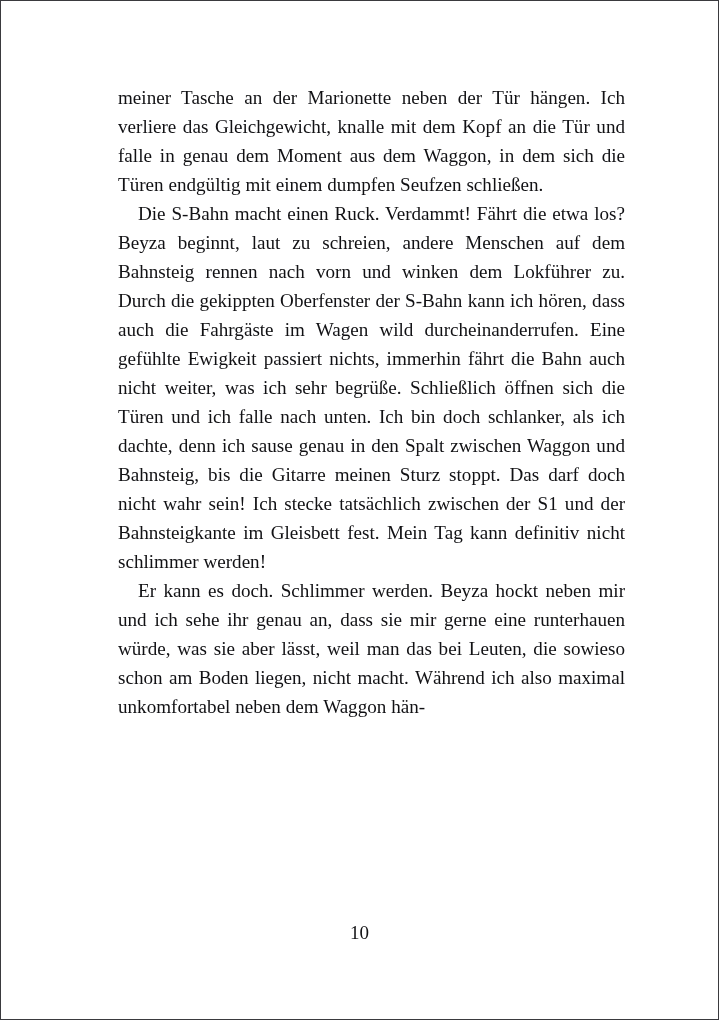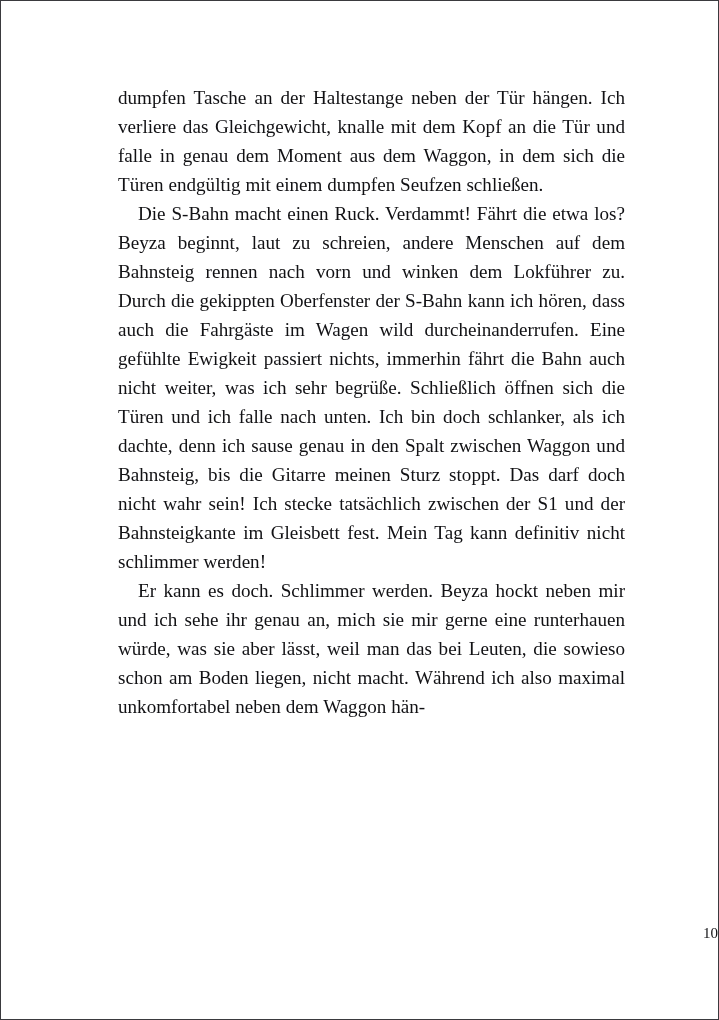--- a/index.html
+++ b/index.html
@@ -42,33 +42,33 @@
     text-indent: 0;
   }
   .para:last-child {
     text-align-last: left;
   }
   .folio {
     position: absolute;
     left: 0;
     right: 0;
     top: 921px;
-    text-align: right;
-    font-size: 15px;
+    text-align: center;
+    font-size: 19px;
     line-height: 22px;
     color: #111114;
     font-family: "Liberation Serif", "DejaVu Serif", serif;
   }
 </style>
 </head>
 <body>
 
 <div class="page">
 
   <div class="text-block">
-    <p class="para no-indent">dumpfen Tasche an der Haltestange neben der Tür hängen. Ich verliere das Gleichgewicht, knalle mit dem Kopf an die Tür und falle in genau dem Moment aus dem Waggon, in dem sich die Türen endgültig mit einem dumpfen Seufzen schließen.</p>
+    <p class="para no-indent">meiner Tasche an der Marionette neben der Tür hängen. Ich verliere das Gleichgewicht, knalle mit dem Kopf an die Tür und falle in genau dem Moment aus dem Waggon, in dem sich die Türen endgültig mit einem dumpfen Seufzen schließen.</p>
     <p class="para">Die S-Bahn macht einen Ruck. Verdammt! Fährt die etwa los? Beyza beginnt, laut zu schreien, andere Menschen auf dem Bahnsteig rennen nach vorn und winken dem Lokführer zu. Durch die gekippten Oberfenster der S-Bahn kann ich hören, dass auch die Fahrgäste im Wagen wild durcheinanderrufen. Eine gefühlte Ewigkeit passiert nichts, immerhin fährt die Bahn auch nicht weiter, was ich sehr begrüße. Schließlich öffnen sich die Türen und ich falle nach unten. Ich bin doch schlanker, als ich dachte, denn ich sause genau in den Spalt zwischen Waggon und Bahnsteig, bis die Gitarre meinen Sturz stoppt. Das darf doch nicht wahr sein! Ich stecke tatsächlich zwischen der S1 und der Bahnsteigkante im Gleisbett fest. Mein Tag kann definitiv nicht schlimmer werden!</p>
-    <p class="para">Er kann es doch. Schlimmer werden. Beyza hockt neben mir und ich sehe ihr genau an, mich sie mir gerne eine runterhauen würde, was sie aber lässt, weil man das bei Leuten, die sowieso schon am Boden liegen, nicht macht. Während ich also maximal unkomfortabel neben dem Waggon hän-</p>
+    <p class="para">Er kann es doch. Schlimmer werden. Beyza hockt neben mir und ich sehe ihr genau an, dass sie mir gerne eine runterhauen würde, was sie aber lässt, weil man das bei Leuten, die sowieso schon am Boden liegen, nicht macht. Während ich also maximal unkomfortabel neben dem Waggon hän-</p>
   </div>
 
   <div class="folio">10</div>
 
 </div>
 
 </body></html>

